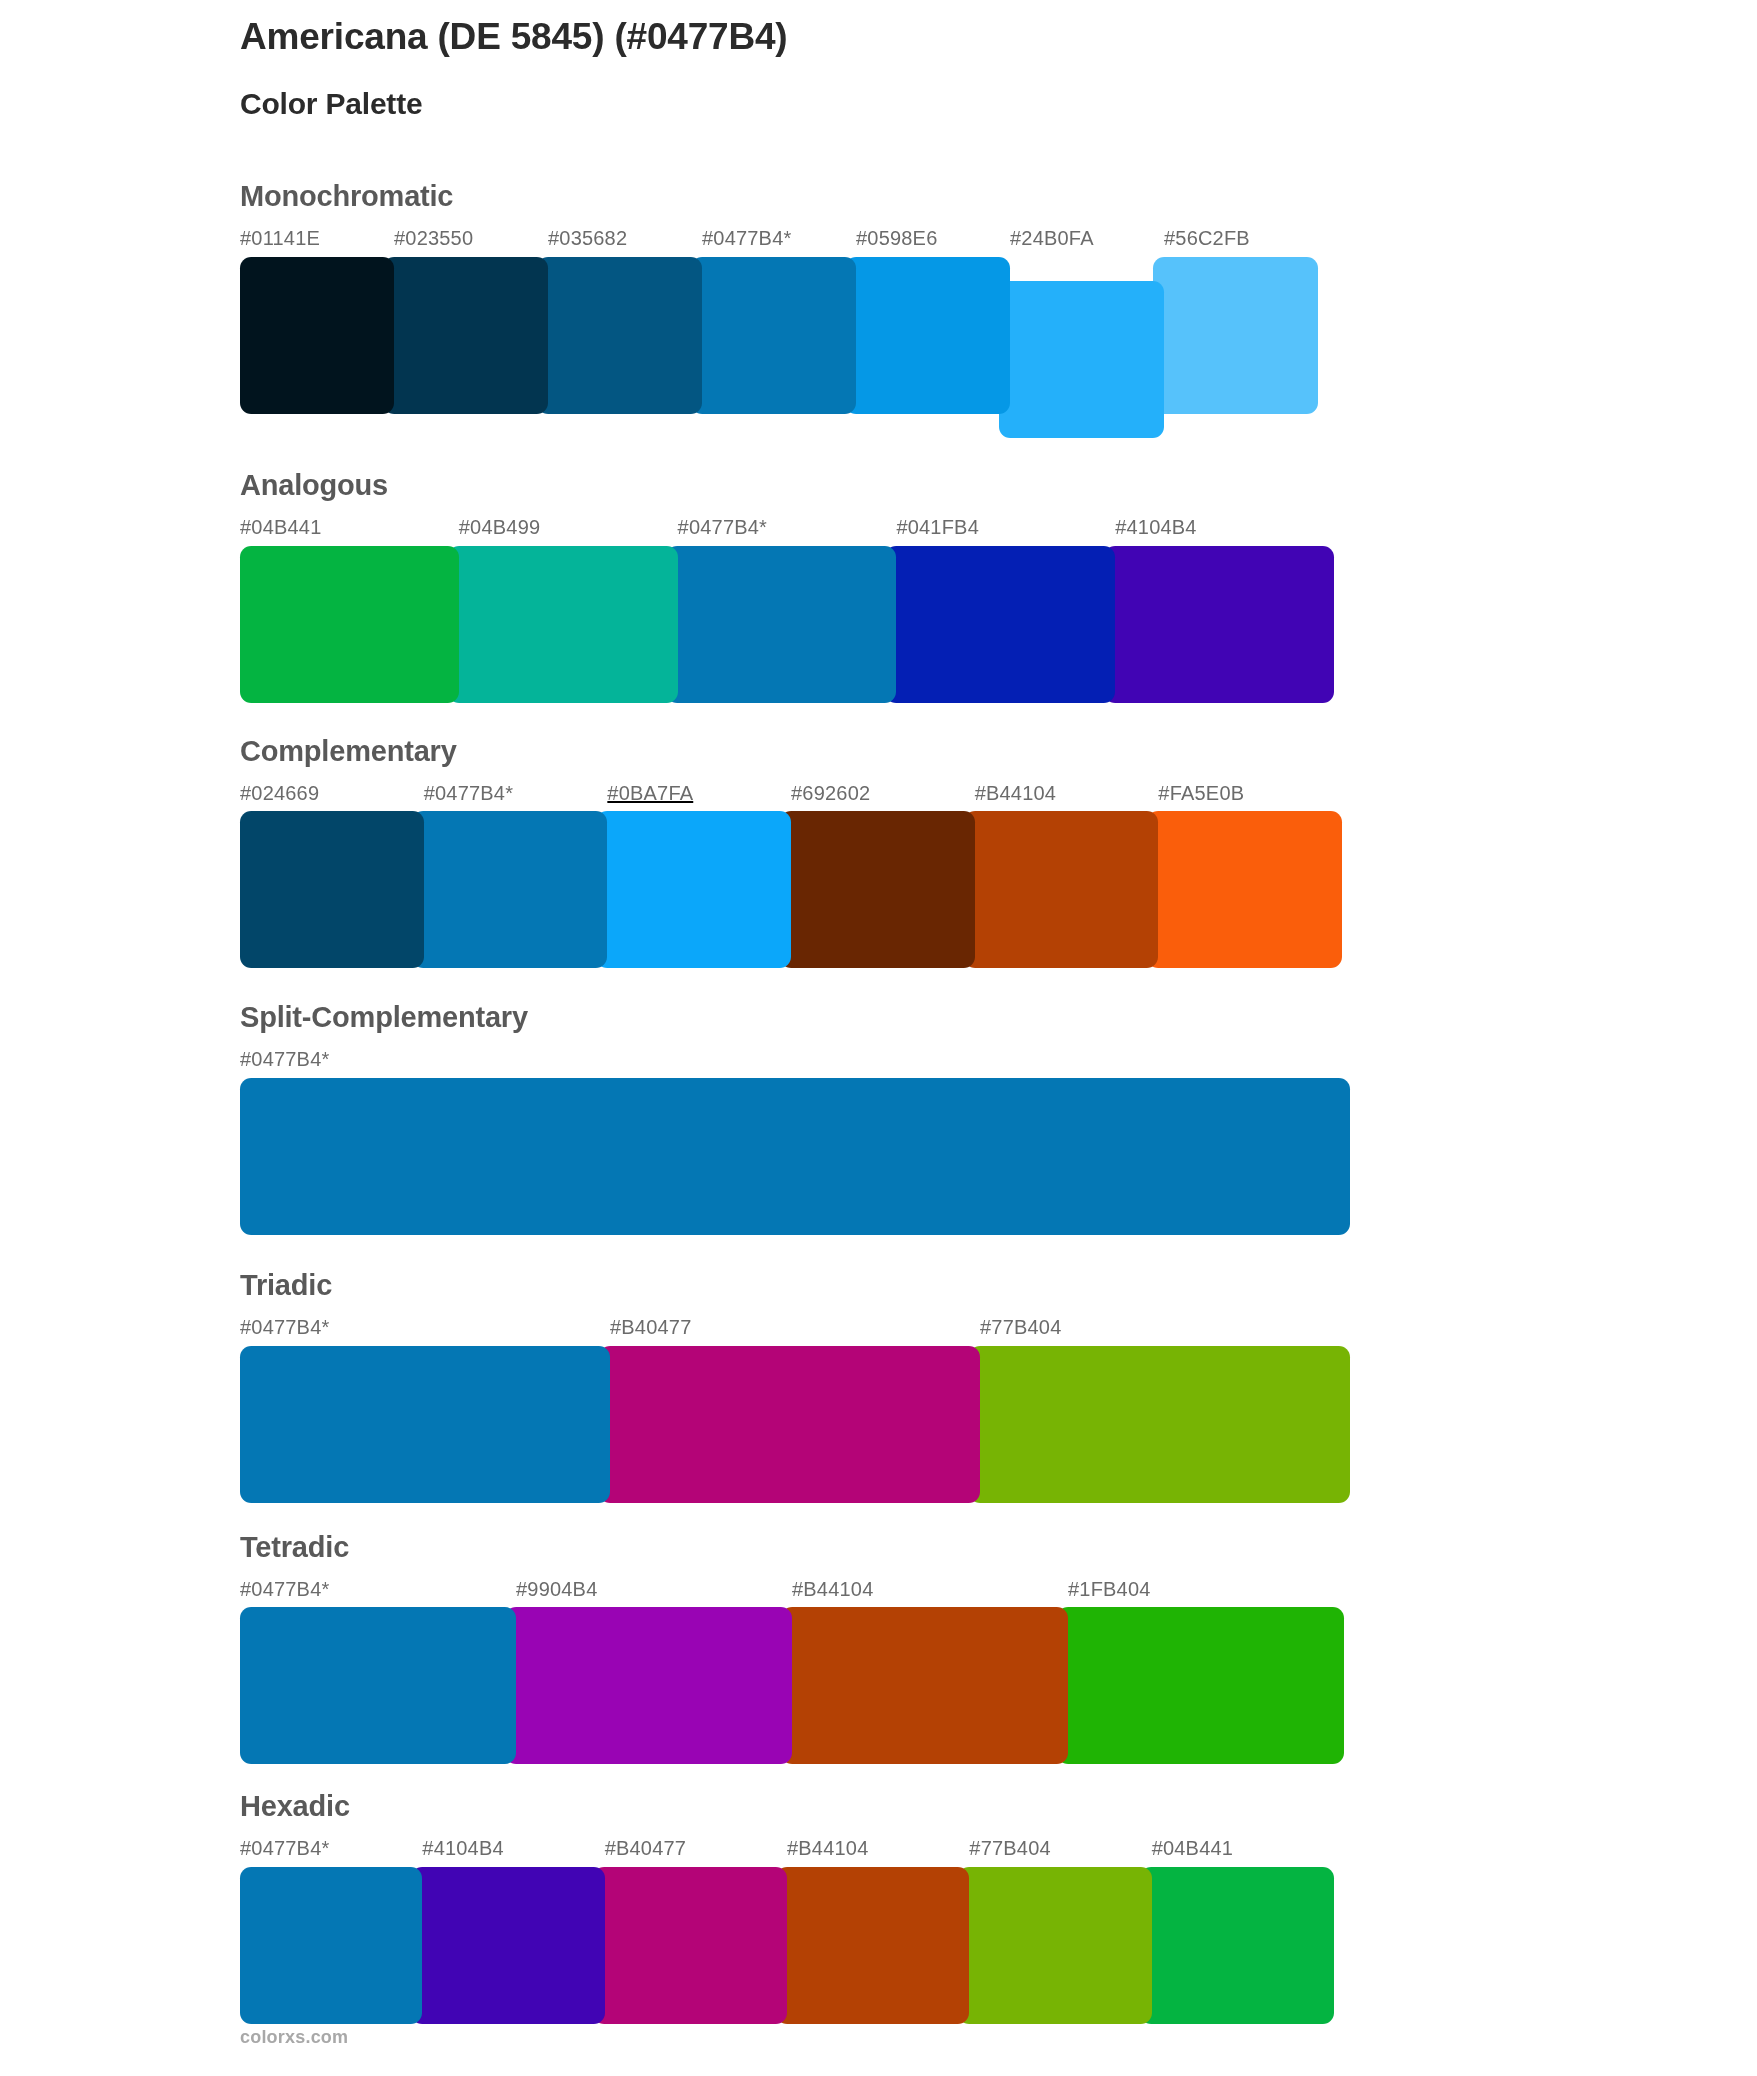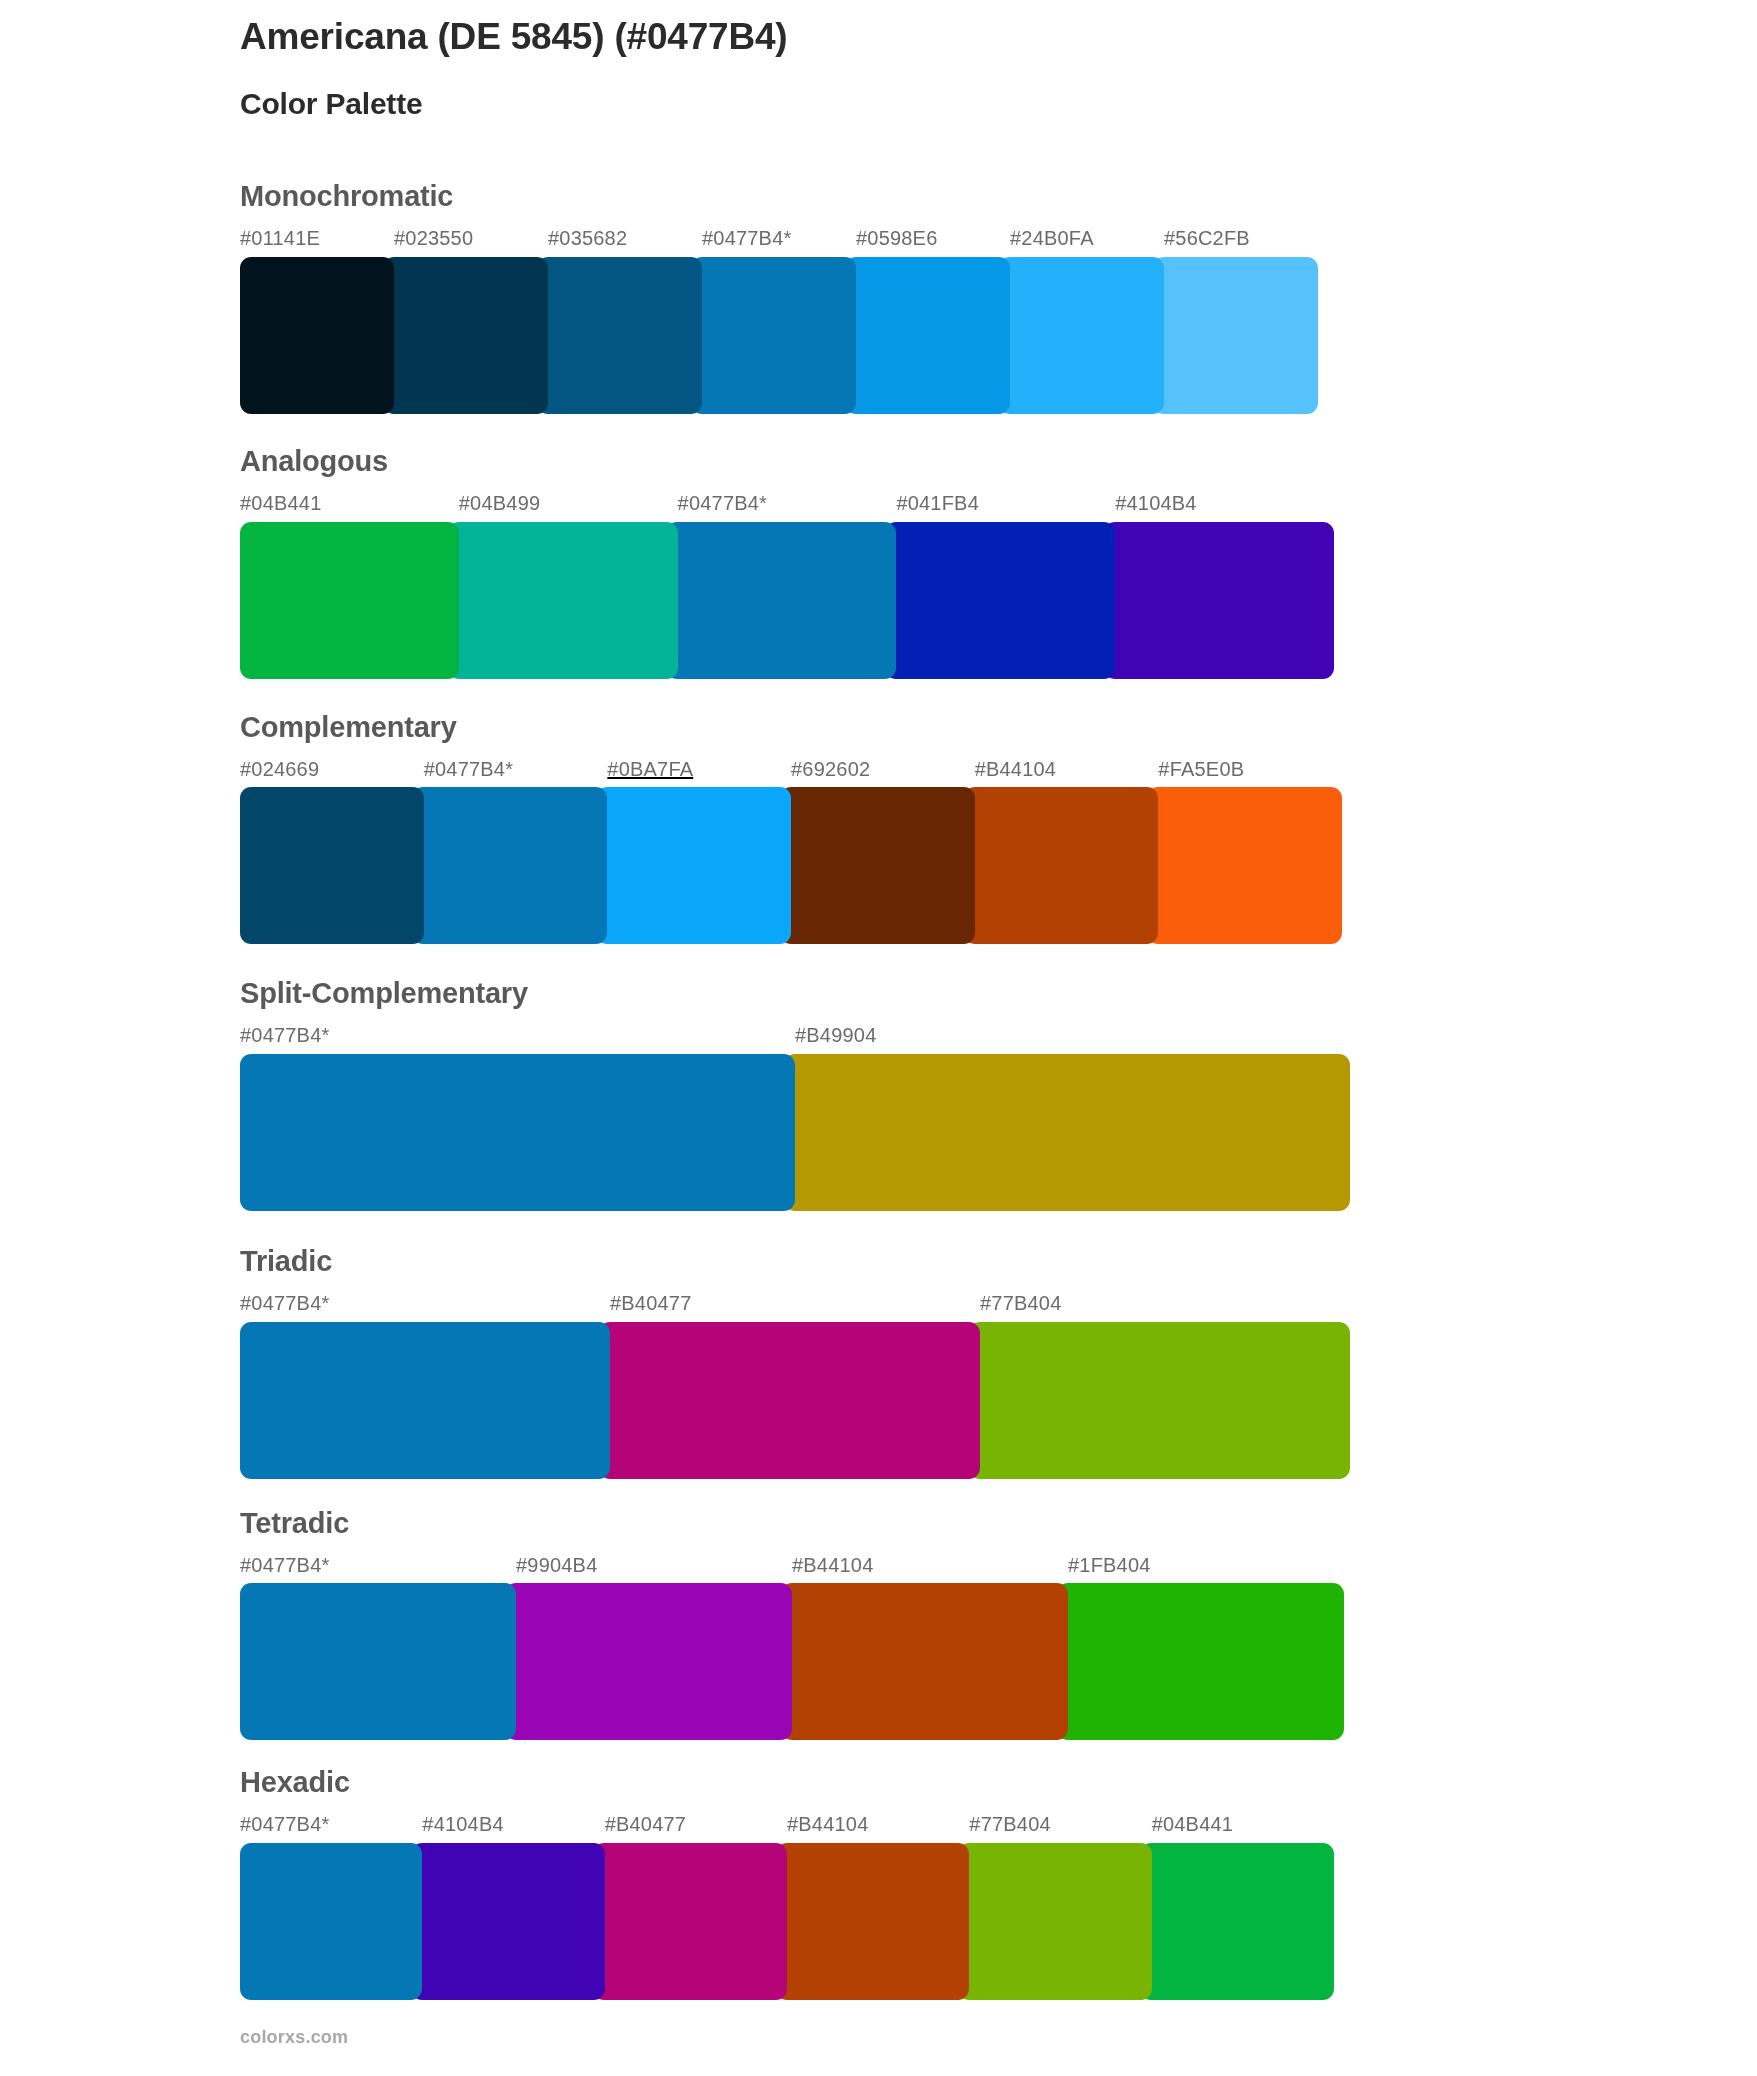--- a/index.html
+++ b/index.html
@@ -130,21 +130,21 @@
             <div class="swatch-chip" style="background-color: rgb(3, 86, 130); z-index: 38;"></div>
           </div>
           <div class="swatch-col" style="flex: 1 1 0px;">
             <div class="swatch-label">#0477B4*</div>
             <div class="swatch-chip" style="background-color: rgb(4, 119, 180); z-index: 37;"></div>
           </div>
           <div class="swatch-col" style="flex: 1 1 0px;">
             <div class="swatch-label">#0598E6</div>
             <div class="swatch-chip" style="background-color: rgb(5, 152, 230); z-index: 36;"></div>
           </div>
-          <div class="swatch-col" style="flex: 1 1 0px;">
+          <div class="swatch-col" style="flex: 1 1 0px; gap: 24px;">
             <div class="swatch-label">#24B0FA</div>
             <div class="swatch-chip" style="background-color: rgb(36, 176, 250); z-index: 35;"></div>
           </div>
           <div class="swatch-col" style="flex: 1 1 0px;">
             <div class="swatch-label">#56C2FB</div>
             <div class="swatch-chip" style="background-color: rgb(86, 194, 251); z-index: 34;"></div>
           </div>
         </div>
       </div>
       <div class="section sec-ana">
@@ -201,24 +201,20 @@
           </div>
         </div>
       </div>
       <div class="section sec-split">
         <div class="section-heading">Split-Complementary</div>
         <div class="swatch-row" style="width: 1110px;">
           <div class="swatch-col" style="flex: 1 1 0px;">
             <div class="swatch-label">#0477B4*</div>
             <div class="swatch-chip" style="background-color: rgb(4, 119, 180); z-index: 39;"></div>
           </div>
-          <div class="swatch-col" style="flex: 1 1 0px;">
-            <div class="swatch-label">#B49904</div>
-            <div class="swatch-chip" style="background-color: rgb(180, 153, 4); z-index: 38;"></div>
-          </div>
         </div>
       </div>
       <div class="section sec-tri">
         <div class="section-heading">Triadic</div>
         <div class="swatch-row" style="width: 1110px;">
           <div class="swatch-col" style="flex: 1 1 0px;">
             <div class="swatch-label">#0477B4*</div>
             <div class="swatch-chip" style="background-color: rgb(4, 119, 180); z-index: 40;"></div>
           </div>
           <div class="swatch-col" style="flex: 1 1 0px;">

